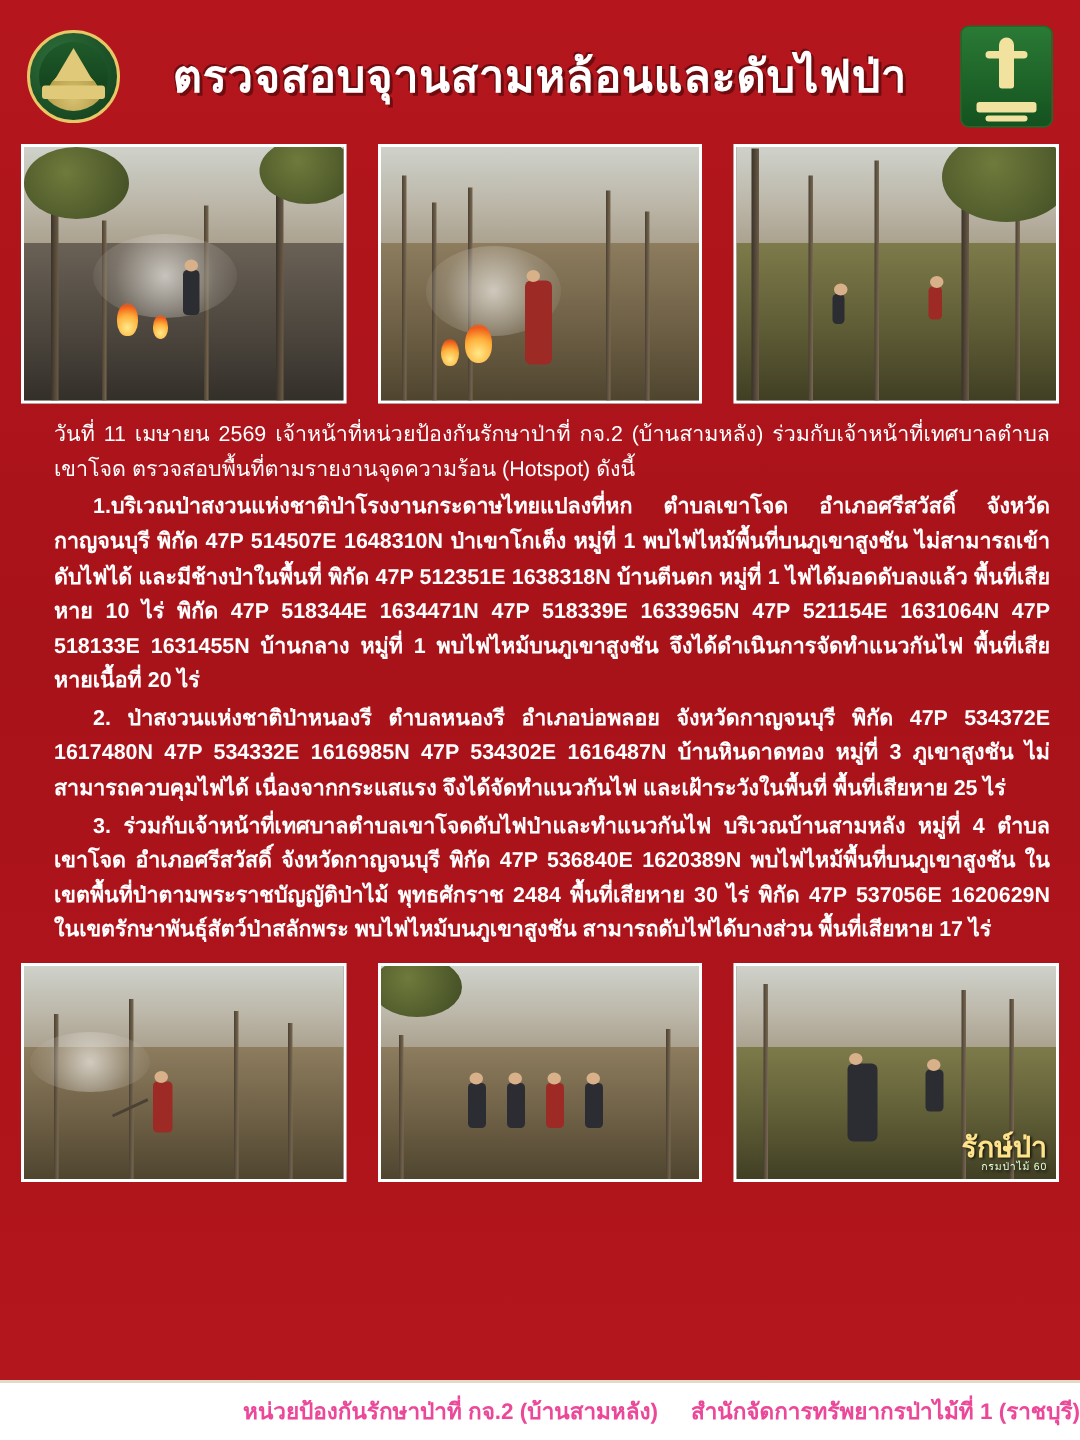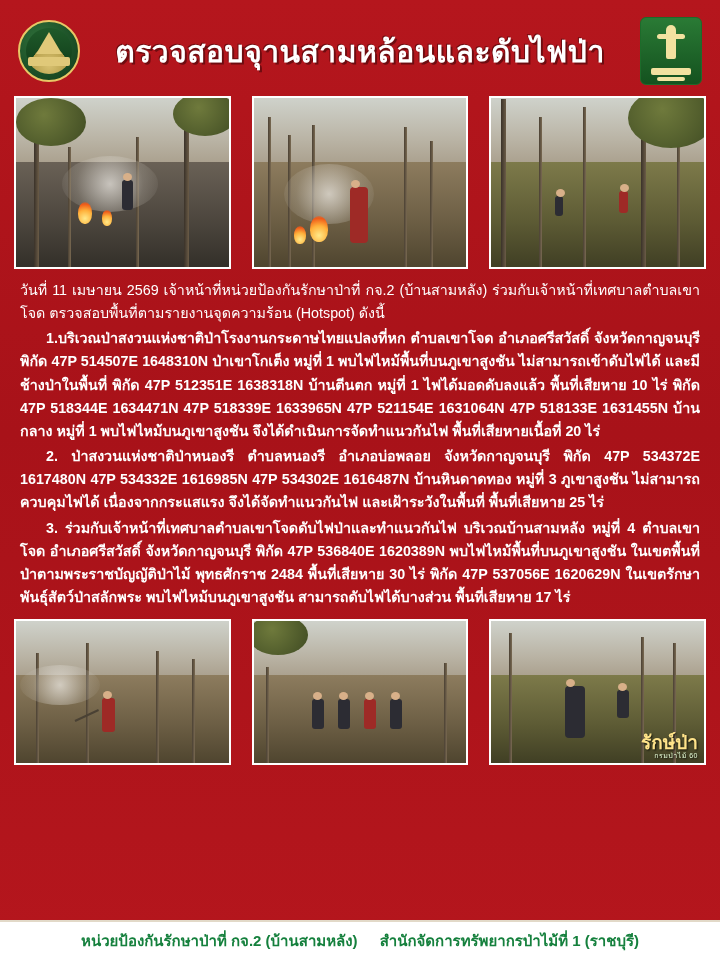--- a/index.html
+++ b/index.html
@@ -137,35 +137,36 @@
   }
   .watermark small { display:block; font-size: 7px; color:#e7ffd9; font-weight: normal; letter-spacing:.5px; }
 
   
   .body-text {
     color: #ffffff;
     font-size: 14.3px;
     line-height: 1.62;
     padding: 2px 6px 0 6px;
     text-align: justify;
+    margin-left: 16px;
   }
   .body-text p { margin: 0 0 2px 0; }
   .body-text p.indent { text-indent: 26px; font-weight: bold; }
 
   
   .footer {
     position: absolute;
     left: 0; right: 0; bottom: 0;
     height: 40px;
     background: #ffffff;
     display: flex;
     align-items: center;
-    justify-content: center;
+    justify-content: flex-end;
     gap: 22px;
-    color: #15803d;
+    color: #ec4899;
     font-size: 15px;
     font-weight: bold;
     border-top: 2px solid #e2d9c8;
   }
 </style>
 </head>
 <body>
 
 <div class="poster">
 

